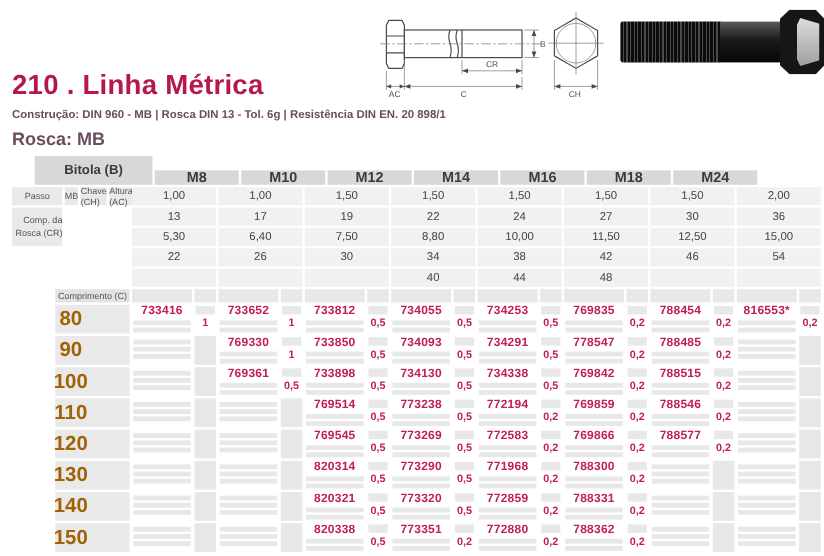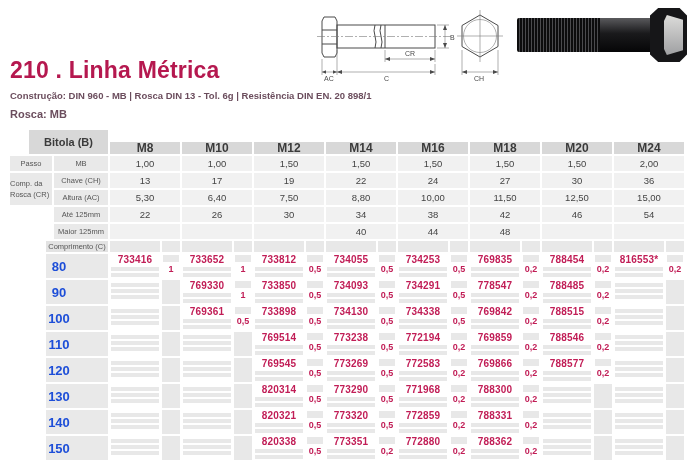--- a/index.html
+++ b/index.html
@@ -5,21 +5,21 @@
   :root{
     --accent:#b5184f; --code:#c11d56; --subtitle:#6b4d5d;
     --header_bg:#d8d8d8; --cell_bg:#f1f1f1; --label_bg:#e9e9e9;
     --bar:#e8e8e8; --text_dark:#3b3b3b;
   }
   html,body{margin:0;padding:0;background:#fff;}
   .page{position:relative;width:687px;height:463px;background:#fff;overflow:hidden;
         font-family:"Liberation Sans",sans-serif;color:var(--text_dark);}
   .title{position:absolute;left:10px;top:57px;font-size:23px;font-weight:bold;color:var(--accent);letter-spacing:.2px;}
   .subtitle{position:absolute;left:10px;top:90px;font-size:9.5px;color:var(--subtitle);font-weight:bold;}
-  .rosca{position:absolute;left:10px;top:108px;font-size:11px;color:var(--subtitle);font-weight:bold;}
+  .rosca{position:absolute;left:10px;top:108px;font-size:15px;color:var(--subtitle);font-weight:bold;}
   
   .drawing{position:absolute;left:315px;top:2px;width:372px;height:80px;}
   
   .photo{position:absolute;left:517px;top:8px;width:170px;height:54px;}
   .ph-thread{position:absolute;left:0;top:10px;width:85px;height:34px;border-radius:2px;
      background:repeating-linear-gradient(90deg,#0c0c0d 0 2px,#4b4b4e 2px 3px);}
   .ph-shank{position:absolute;left:83px;top:10px;width:53px;height:34px;
      background:linear-gradient(#5a5a5d,#1a1a1c 45%,#060607);}
   .ph-head{position:absolute;left:133px;top:0;width:37px;height:54px;background:#161618;
      clip-path:polygon(22% 0,80% 0,100% 14%,100% 86%,80% 100%,22% 100%,0 86%,0 14%);}
@@ -29,41 +29,41 @@
   
   .table{position:absolute;left:10px;top:130px;width:674px;}
   .t-row{display:flex;gap:2px;margin-bottom:2px;}
   .bitola-row{height:24px;padding-left:19px;}
   .corner{width:98px;background:var(--header_bg);display:flex;align-items:center;justify-content:center;
      font-size:11px;font-weight:bold;}
   .bit{width:70px;background:var(--header_bg);display:flex;align-items:center;justify-content:center;
      font-size:12px;font-weight:bold;}
   .spec{display:flex;gap:2px;margin-bottom:2px;}
   .colA{width:42px;display:flex;flex-direction:column;gap:2px;}
-  .cA{background:var(--label_bg);display:flex;align-items:center;justify-content:center;text-align:left;
+  .cA{background:var(--label_bg);display:flex;align-items:center;justify-content:center;text-align:right;
      font-size:7.5px;color:#555;line-height:1.5;}
   .cA1{height:15px;} .cA2{height:32px;}
-  .colB{width:54px;display:flex;flex-direction:column;gap:2px;}
+  .colB{width:54px;display:flex;flex-direction:row;gap:2px;}
   .cB{height:15px;background:var(--label_bg);display:flex;align-items:center;justify-content:center;
      font-size:7.5px;color:#555;}
   .vgrid{display:flex;flex-direction:column;gap:2px;}
   .vrow{display:flex;gap:2px;height:15px;}
   .vcell{width:70px;background:var(--cell_bg);display:flex;align-items:center;justify-content:center;
      font-size:9.5px;color:#444;}
   .comp-row{height:11px;padding-left:36px;}
   .comp-label{width:98px;background:#e3e3e3;display:flex;align-items:center;justify-content:center;
      font-size:7.5px;color:#555;}
   .cgrp{display:flex;gap:2px;}
   .cbar50{width:50px;background:var(--bar);}
   .cbar18{width:18px;background:var(--bar);}
   .body-row{display:flex;gap:2px;height:24px;margin-bottom:2px;}
   .len-wrap{width:98px;position:relative;flex:none;}
   .len-bg{position:absolute;left:36px;right:0;top:0;bottom:0;background:var(--label_bg);}
   .len-text{position:absolute;inset:0;display:flex;align-items:center;justify-content:center;
-     font-size:13px;font-weight:bold;color:#1d4ed8;}
+     font-size:17px;font-weight:bold;color:#a16207;}
   .grp{display:flex;gap:2px;flex:none;}
   .code-cell{width:50px;display:flex;flex-direction:column;gap:2px;}
   .code-line{height:11px;display:flex;align-items:center;justify-content:center;
      font-size:10px;font-weight:bold;color:var(--code);letter-spacing:.2px;}
   .bar{height:4px;background:var(--bar);margin:0 1px;flex:none;}
   .bar-top{margin-top:3px;}
   .wt-cell{width:18px;display:flex;flex-direction:column;}
   .wt-bar{height:7px;background:var(--bar);margin:1px 1px 0;flex:none;}
   .wt-num{flex:1;display:flex;align-items:center;justify-content:center;
      font-size:9px;font-weight:bold;color:var(--code);padding-bottom:2px;}
@@ -145,21 +145,20 @@
 
     <div class="t-row bitola-row">
       <div class="corner">Bitola (B)</div>
       <div id="bitolas" style="display:flex;gap:2px;margin-top:12px;">
           <div class="bit">M8</div>
           <div class="bit">M10</div>
           <div class="bit">M12</div>
           <div class="bit">M14</div>
           <div class="bit">M16</div>
           <div class="bit">M18</div>
-          <div class="bit">M20</div>
           <div class="bit">M24</div>
         </div>
     </div>
 
     <div class="spec">
       <div class="colA">
         <div class="cA cA1">Passo</div>
         <div class="cA cA2">Comp. da Rosca (CR)</div>
       </div>
       <div class="colB" id="subs">

